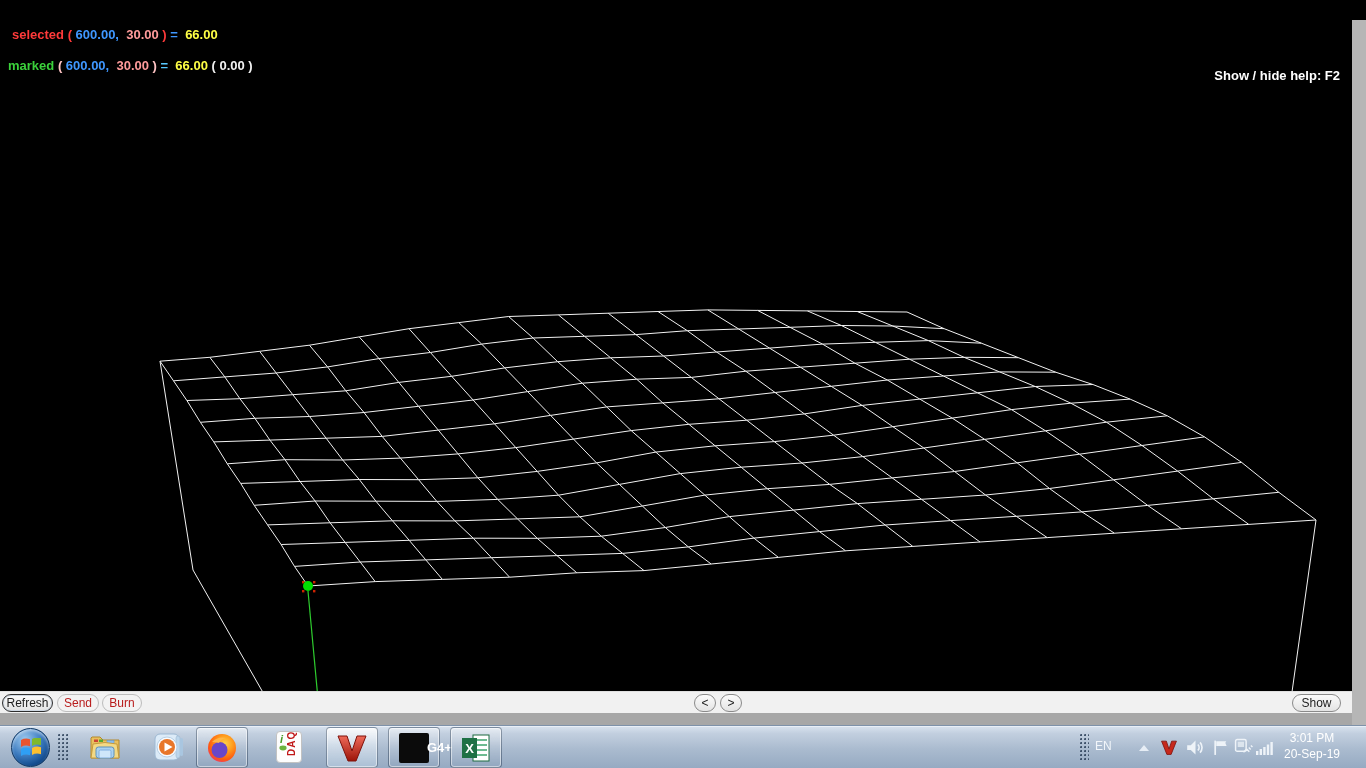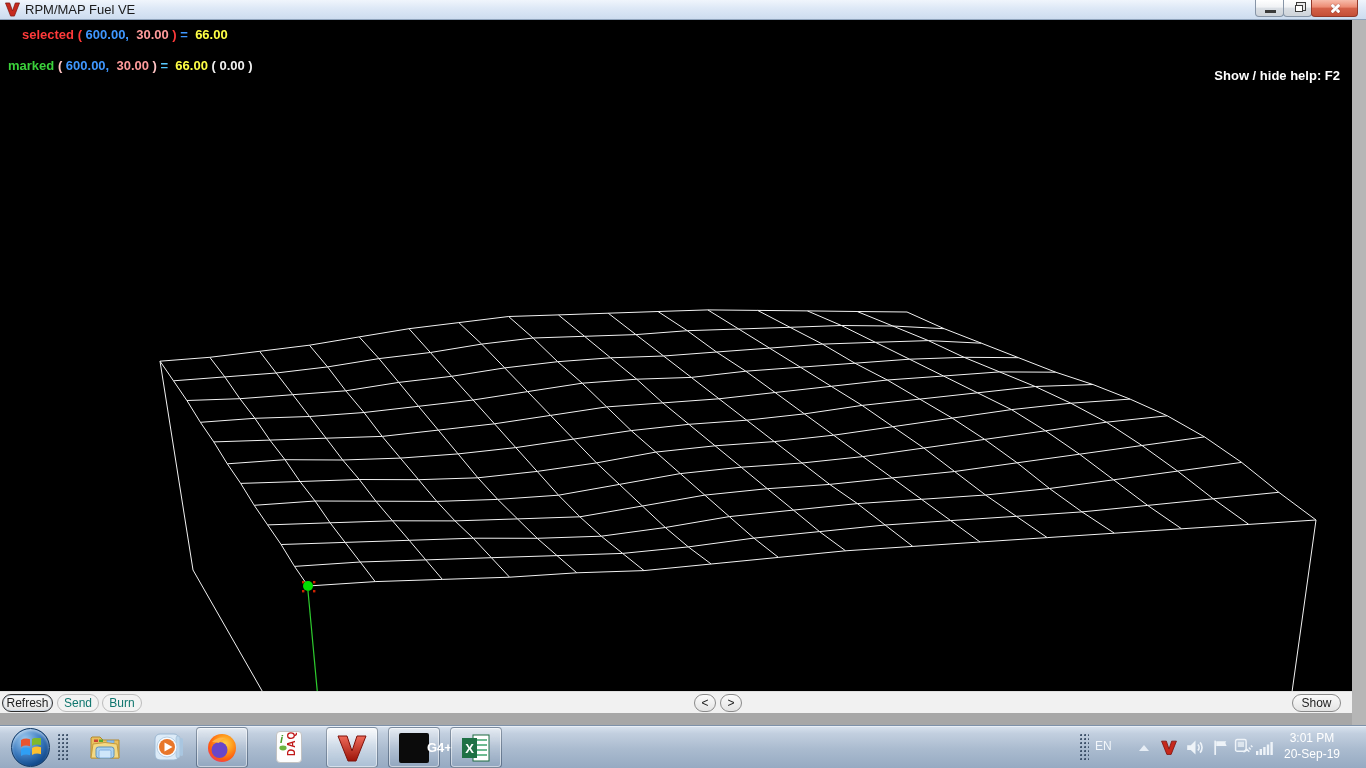--- a/index.html
+++ b/index.html
@@ -24,35 +24,35 @@
   .g-min { position: absolute; left: 9px; top: 10px; width: 11px; height: 3px; background: #3a3a3a; }
   .g-res { position: absolute; left: 11px; top: 5px; width: 8px; height: 7px;
     border: 1px solid #3a3a3a; background: #fff; box-shadow: 2px -2px 0 -0px #e8e8e8, 2px -2px 0 1px #3a3a3a; }
   .g-x1, .g-x2 { position: absolute; left: 18px; top: 7px; width: 11px; height: 3px; background: #fff;
     border-radius: 1px; box-shadow: 0 0 1px rgba(60,0,0,.7); }
   .g-x1 { transform: rotate(45deg); } .g-x2 { transform: rotate(-45deg); }
 
   
   .client { position: absolute; left: 0; top: 20px; width: 1352px; height: 671px; background: #000; }
   .readout { position: absolute; font-weight: bold; font-size: 13px; white-space: pre; }
-  .readout.l1 { left: 22px; top: 7px; } .readout.l2 { left: 8px; top: 38px; }
+  .readout.l1 { left: 12px; top: 7px; } .readout.l2 { left: 8px; top: 38px; }
   .helptext { position: absolute; right: 12px; top: 8px; color: #ffffff; font-weight: bold; font-size: 13px; margin-top: 40px; }
   #mesh { position: absolute; left: 0; top: 0; }
 
   
   .border-right { position: absolute; left: 1352px; top: 20px; width: 14px; height: 705px; background: #b6b6b6; }
   .border-bottom { position: absolute; left: 0; top: 713px; width: 1352px; height: 12px; background: #a7a7a7; }
 
   
   .bottombar { position: absolute; left: 0; top: 691px; width: 1352px; height: 22px;
     background: #f1f1f1; border-top: 1px solid #e0e0e0; font-size: 12px; }
   .btn { position: absolute; top: 2px; height: 18px; border: 1px solid #8a8a8a; border-radius: 9px;
     background: linear-gradient(#fbfbfb, #e4e4e4); color: #1d1d1d; text-align: center; line-height: 16px; }
   .btn.focused { border-color: #2e2e2e; box-shadow: 0 0 0 1px #cfd8e2 inset; }
-  .btn.disabled { color: #0f766e; border-color: #bdbdbd; background: #f3f3f3; }
+  .btn.disabled { color: #b91c1c; border-color: #bdbdbd; background: #f3f3f3; }
 
   
   .taskbar { position: absolute; left: 0; top: 725px; width: 1366px; height: 43px;
     background: linear-gradient(#d9e3ef, #c2cfdf 18%, #aabbcf 55%, #96aac2 100%);
     border-top: 1px solid #7e92aa; box-shadow: inset 0 1px 0 #e9eff7; }
   .orb { position: absolute; left: 11px; top: 2px; width: 39px; height: 39px; border-radius: 50%;
     background: radial-gradient(circle at 35% 28%, #9cc9ef, #3d7cc0 45%, #124a8c 75%, #0a2f61);
     border: 1px solid #123a66; box-shadow: inset 0 2px 3px rgba(255,255,255,.55); }
   .orb svg { position: absolute; left: 8px; top: 9px; }
   .grip { position: absolute; top: 8px; width: 12px; height: 28px;
@@ -70,38 +70,20 @@
     color: #ffffff; font-size: 12px; line-height: 16px; }
   .g4box { width: 30px; height: 30px; background: #0b0b0b; border-radius: 2px; color: #fff;
     font-size: 13px; font-weight: bold; text-align: center; line-height: 30px; }
   .idaq { position: absolute; top: 5px; width: 26px; height: 32px; background: #fdfdfd;
     border: 1px solid #c2c2c2; border-radius: 4px; }
 </style>
 </head>
 <body>
 <div id="stage">
 
-  <div class="titlebar">
-    <svg class="title-icon" width="15" height="15" viewBox="0 0 32 32">
-      <path d="M1,2 L10,2 L16,19 L22,2 L31,2 L20,30 L12,30 Z" fill="#c62a1f" stroke="#7e120b" stroke-width="1.5"></path>
-    </svg>
-    <span class="title-text">RPM/MAP Fuel VE</span>
-    <div class="winbtns">
-      <div class="winbtn min">
-          <div class="g-min"></div>
-        </div>
-      <div class="winbtn res">
-          <div class="g-res"></div>
-        </div>
-      <div class="winbtn cls">
-          <div class="g-x1"></div>
-          <div class="g-x2"></div>
-        </div>
-    </div>
-  </div>
 
   <div class="client">
     <svg id="mesh" width="1352" height="671">
         <path d="M160.0,341.2 L193,550 L273,690 M1316.0,500.0 L1292,672 L1130,690" stroke="#f2f2f2" fill="none" stroke-width="1"></path>
         <path d="M308.0,566.0 L375.2,561.6 L442.4,559.4 L509.6,557.2 L576.8,552.8 L644.0,550.6 L711.2,544.0 L778.4,537.4 L845.6,530.8 L912.8,526.4 L980.0,522.0 L1047.2,517.6 L1114.4,513.2 L1181.6,508.8 L1248.8,504.4 L1316.0,500.0 M294.5,546.4 L360.2,542.0 L425.8,539.9 L491.4,537.7 L557.0,535.6 L622.6,533.4 L688.3,526.9 L753.9,518.1 L819.5,511.6 L885.1,505.0 L950.7,500.6 L1016.3,496.3 L1082.0,491.9 L1147.6,485.4 L1213.2,478.8 L1278.8,472.3 M281.1,524.5 L345.1,522.4 L409.2,520.3 L473.2,518.2 L537.2,518.3 L601.3,516.2 L665.3,507.5 L729.3,496.6 L793.4,490.1 L857.4,483.6 L921.5,479.3 L985.5,475.0 L1049.5,468.5 L1113.6,459.8 L1177.6,451.1 L1241.6,442.4 M267.6,504.9 L330.1,502.8 L392.5,500.8 L455.0,500.9 L517.5,498.9 L579.9,496.8 L642.4,486.0 L704.8,475.1 L767.3,468.7 L829.7,464.4 L892.2,457.9 L954.6,451.5 L1017.1,442.8 L1079.5,434.2 L1142.0,425.5 L1204.5,416.9 M254.2,485.3 L315.1,481.0 L375.9,481.2 L436.8,481.4 L497.7,479.4 L558.5,475.2 L619.4,464.4 L680.3,453.6 L741.2,447.2 L802.0,443.0 L862.9,436.6 L923.8,428.0 L984.7,419.4 L1045.5,410.8 L1106.4,402.2 L1167.3,395.8 M240.7,463.4 L300.0,461.5 L359.3,459.5 L418.6,459.7 L477.9,457.8 L537.2,451.4 L596.5,442.9 L655.8,432.1 L715.1,425.8 L774.3,421.6 L833.6,415.2 L892.9,406.7 L952.2,398.1 L1011.5,389.6 L1070.8,383.2 L1130.1,379.1 M227.3,443.8 L285.0,439.7 L342.7,440.0 L400.4,438.1 L458.1,433.9 L515.8,427.6 L573.5,419.1 L631.2,410.6 L688.9,404.3 L746.7,400.2 L804.4,393.9 L862.1,385.4 L919.8,379.1 L977.5,372.8 L1035.2,366.5 L1092.9,364.5 M213.8,421.9 L269.9,420.1 L326.1,418.2 L382.2,416.4 L438.3,410.1 L494.5,403.8 L550.6,395.4 L606.7,386.9 L662.8,382.9 L719.0,378.8 L775.1,372.5 L831.2,366.3 L887.3,360.0 L943.5,356.0 L999.6,351.9 L1055.7,352.2 M200.4,402.3 L254.9,398.3 L309.5,396.5 L364.0,392.5 L418.5,386.3 L473.1,380.0 L527.6,371.6 L582.2,363.2 L636.7,359.2 L691.3,357.4 L745.8,351.2 L800.4,347.2 L854.9,343.2 L909.5,339.2 L964.0,337.3 L1018.5,337.7 M186.9,380.5 L239.9,378.7 L292.8,374.7 L345.8,370.8 L398.8,362.4 L451.7,356.3 L504.7,347.9 L557.7,341.7 L610.6,337.8 L663.6,336.0 L716.5,332.0 L769.5,328.1 L822.5,324.1 L875.4,322.3 L928.4,320.6 L981.4,323.2 M173.5,360.8 L224.8,356.9 L276.2,353.0 L327.6,346.9 L379.0,338.6 L430.4,332.5 L481.7,324.1 L533.1,318.0 L584.5,316.3 L635.9,314.6 L687.3,310.7 L738.7,309.0 L790.0,307.3 L841.4,305.5 L892.8,306.0 L944.2,308.7 M160.0,341.2 L209.8,337.3 L259.6,331.3 L309.4,325.2 L359.2,316.9 L409.0,308.7 L458.8,302.6 L508.6,296.5 L558.4,294.9 L608.2,293.2 L658.0,291.5 L707.8,289.9 L757.6,290.4 L807.4,290.9 L857.2,291.5 L907.0,292.0 M308.0,566.0 L294.5,546.4 L281.1,524.5 L267.6,504.9 L254.2,485.3 L240.7,463.4 L227.3,443.8 L213.8,421.9 L200.4,402.3 L186.9,380.5 L173.5,360.8 L160.0,341.2 M375.2,561.6 L360.2,542.0 L345.1,522.4 L330.1,502.8 L315.1,481.0 L300.0,461.5 L285.0,439.7 L269.9,420.1 L254.9,398.3 L239.9,378.7 L224.8,356.9 L209.8,337.3 M442.4,559.4 L425.8,539.9 L409.2,520.3 L392.5,500.8 L375.9,481.2 L359.3,459.5 L342.7,440.0 L326.1,418.2 L309.5,396.5 L292.8,374.7 L276.2,353.0 L259.6,331.3 M509.6,557.2 L491.4,537.7 L473.2,518.2 L455.0,500.9 L436.8,481.4 L418.6,459.7 L400.4,438.1 L382.2,416.4 L364.0,392.5 L345.8,370.8 L327.6,346.9 L309.4,325.2 M576.8,552.8 L557.0,535.6 L537.2,518.3 L517.5,498.9 L497.7,479.4 L477.9,457.8 L458.1,433.9 L438.3,410.1 L418.5,386.3 L398.8,362.4 L379.0,338.6 L359.2,316.9 M644.0,550.6 L622.6,533.4 L601.3,516.2 L579.9,496.8 L558.5,475.2 L537.2,451.4 L515.8,427.6 L494.5,403.8 L473.1,380.0 L451.7,356.3 L430.4,332.5 L409.0,308.7 M711.2,544.0 L688.3,526.9 L665.3,507.5 L642.4,486.0 L619.4,464.4 L596.5,442.9 L573.5,419.1 L550.6,395.4 L527.6,371.6 L504.7,347.9 L481.7,324.1 L458.8,302.6 M778.4,537.4 L753.9,518.1 L729.3,496.6 L704.8,475.1 L680.3,453.6 L655.8,432.1 L631.2,410.6 L606.7,386.9 L582.2,363.2 L557.7,341.7 L533.1,318.0 L508.6,296.5 M845.6,530.8 L819.5,511.6 L793.4,490.1 L767.3,468.7 L741.2,447.2 L715.1,425.8 L688.9,404.3 L662.8,382.9 L636.7,359.2 L610.6,337.8 L584.5,316.3 L558.4,294.9 M912.8,526.4 L885.1,505.0 L857.4,483.6 L829.7,464.4 L802.0,443.0 L774.3,421.6 L746.7,400.2 L719.0,378.8 L691.3,357.4 L663.6,336.0 L635.9,314.6 L608.2,293.2 M980.0,522.0 L950.7,500.6 L921.5,479.3 L892.2,457.9 L862.9,436.6 L833.6,415.2 L804.4,393.9 L775.1,372.5 L745.8,351.2 L716.5,332.0 L687.3,310.7 L658.0,291.5 M1047.2,517.6 L1016.3,496.3 L985.5,475.0 L954.6,451.5 L923.8,428.0 L892.9,406.7 L862.1,385.4 L831.2,366.3 L800.4,347.2 L769.5,328.1 L738.7,309.0 L707.8,289.9 M1114.4,513.2 L1082.0,491.9 L1049.5,468.5 L1017.1,442.8 L984.7,419.4 L952.2,398.1 L919.8,379.1 L887.3,360.0 L854.9,343.2 L822.5,324.1 L790.0,307.3 L757.6,290.4 M1181.6,508.8 L1147.6,485.4 L1113.6,459.8 L1079.5,434.2 L1045.5,410.8 L1011.5,389.6 L977.5,372.8 L943.5,356.0 L909.5,339.2 L875.4,322.3 L841.4,305.5 L807.4,290.9 M1248.8,504.4 L1213.2,478.8 L1177.6,451.1 L1142.0,425.5 L1106.4,402.2 L1070.8,383.2 L1035.2,366.5 L999.6,351.9 L964.0,337.3 L928.4,320.6 L892.8,306.0 L857.2,291.5 M1316.0,500.0 L1278.8,472.3 L1241.6,442.4 L1204.5,416.9 L1167.3,395.8 L1130.1,379.1 L1092.9,364.5 L1055.7,352.2 L1018.5,337.7 L981.4,323.2 L944.2,308.7 L907.0,292.0 " stroke="#f2f2f2" fill="none" stroke-width="1" stroke-linejoin="round"></path>
         <path d="M308.0,571.0 L319,690" stroke="#2ecc2e" fill="none" stroke-width="1.2"></path>
         <rect x="302" y="561" width="2.4" height="2.4" fill="#cc2200"></rect>
         <rect x="313" y="561" width="2.4" height="2.4" fill="#cc2200"></rect>
         <rect x="302" y="570" width="2.4" height="2.4" fill="#cc2200"></rect>
         <rect x="313" y="570" width="2.4" height="2.4" fill="#cc2200"></rect>

